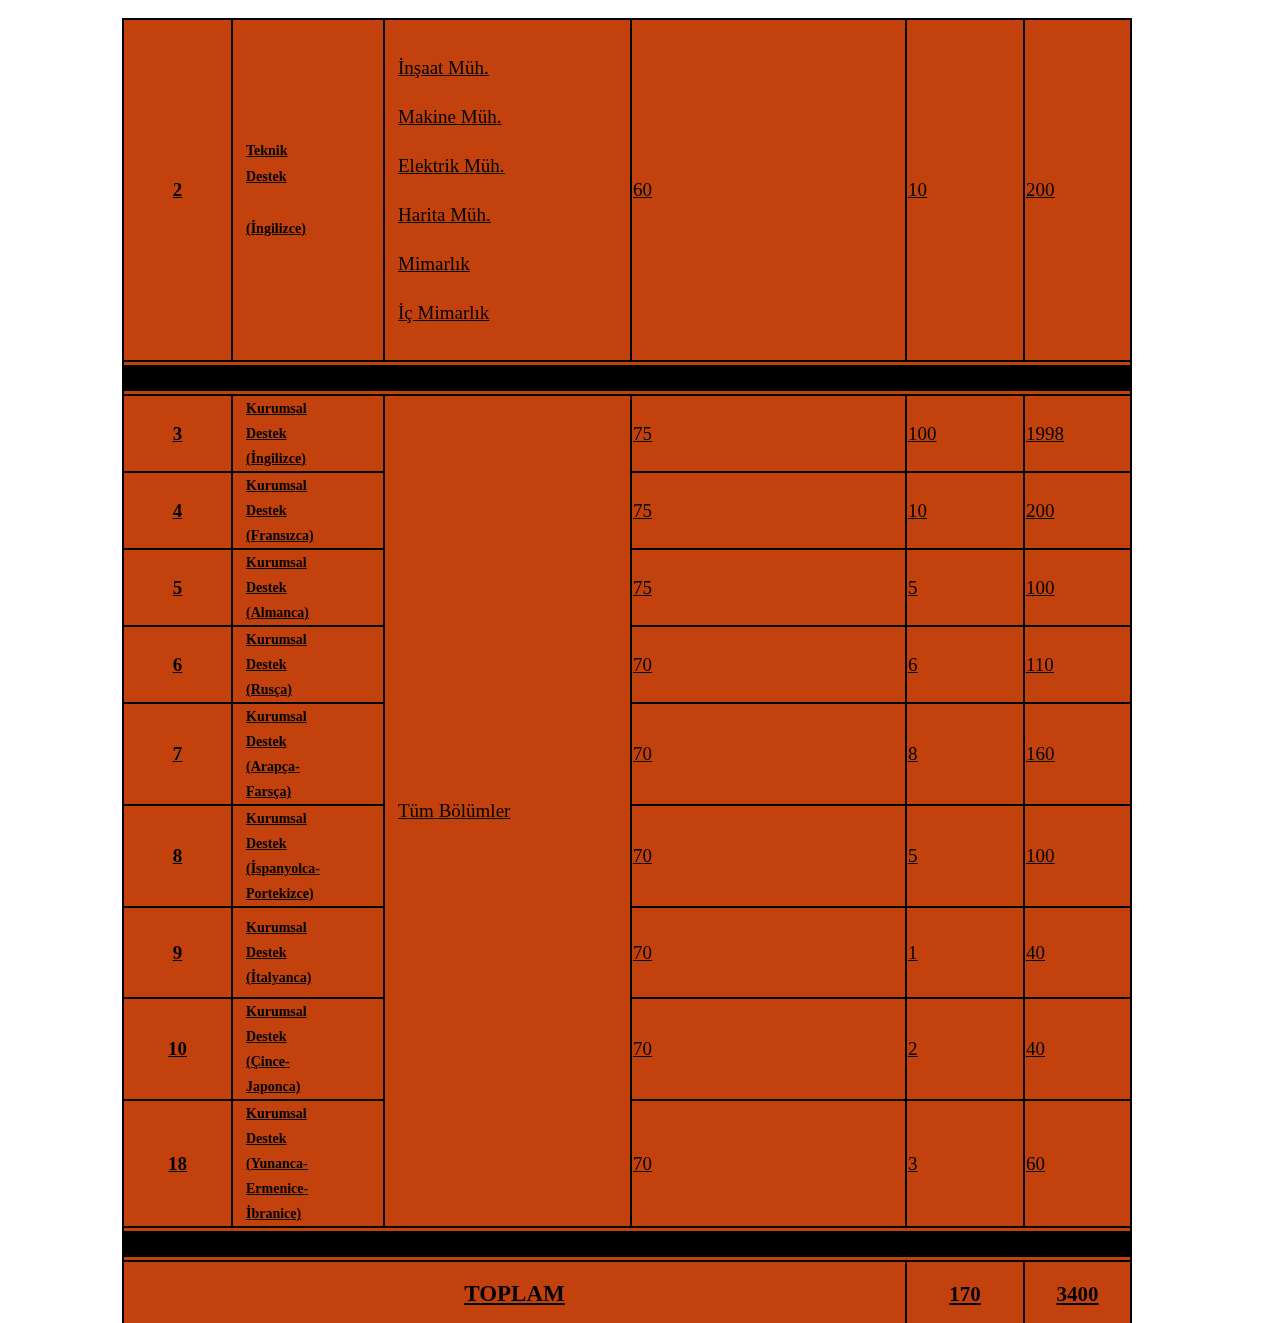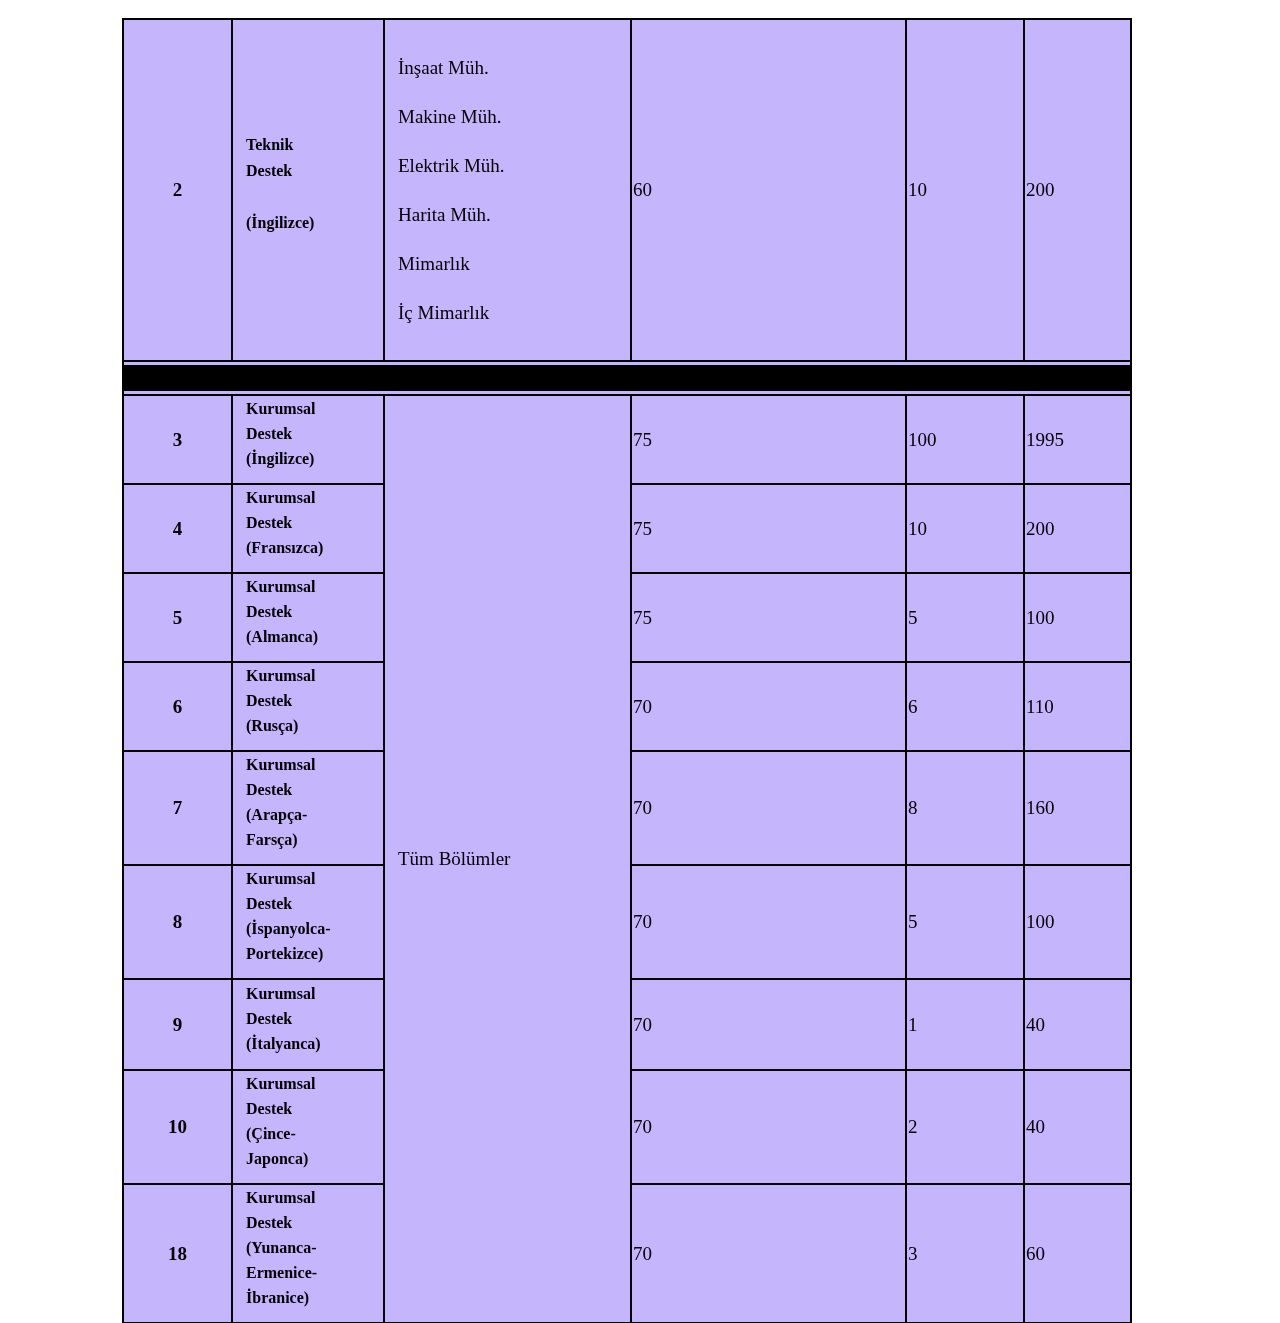--- a/index.html
+++ b/index.html
@@ -21,34 +21,35 @@
   table.quota-table {
     position: absolute;
     left: 122px;
     top: 18px;
     width: 1008px;
     border-collapse: collapse;
     table-layout: fixed;
   }
   table.quota-table td {
     border: 2px solid #000000;
-    background: #c4b5fd;
+    background: #c2410c;
     overflow: hidden;
+    text-decoration: underline;
   }
   td.num-col {
     text-align: center;
     vertical-align: middle;
     font-weight: bold;
     font-size: 19px;
   }
   td.program-cell {
     vertical-align: middle;
-    padding: 0 6px 12px 13px;
-    font-weight: bold;
-    font-size: 16px;
+    padding: 0 6px 0 13px;
+    font-weight: bold;
+    font-size: 14px;
     line-height: 25px;
     white-space: pre-line;
   }
   td.program-cell.tall {
     line-height: 26px;
   }
   td.depts-cell {
     vertical-align: middle;
     padding: 0 6px 0 13px;
     font-size: 19px;
@@ -127,21 +128,21 @@
     </tr>
 
     <tr style="height:76px">
       <td class="num-col">3</td>
       <td class="program-cell">Kurumsal
 Destek
 (İngilizce)</td>
       <td class="shared-dept-cell" rowspan="9">Tüm Bölümler</td>
       <td class="val-cell">75</td>
       <td class="val-cell">100</td>
-      <td class="val-cell">1995</td>
+      <td class="val-cell">1998</td>
     </tr>
     <tr style="height:75px">
       <td class="num-col">4</td>
       <td class="program-cell">Kurumsal
 Destek
 (Fransızca)</td>
       <td class="val-cell">75</td>
       <td class="val-cell">10</td>
       <td class="val-cell">200</td>
     </tr>

